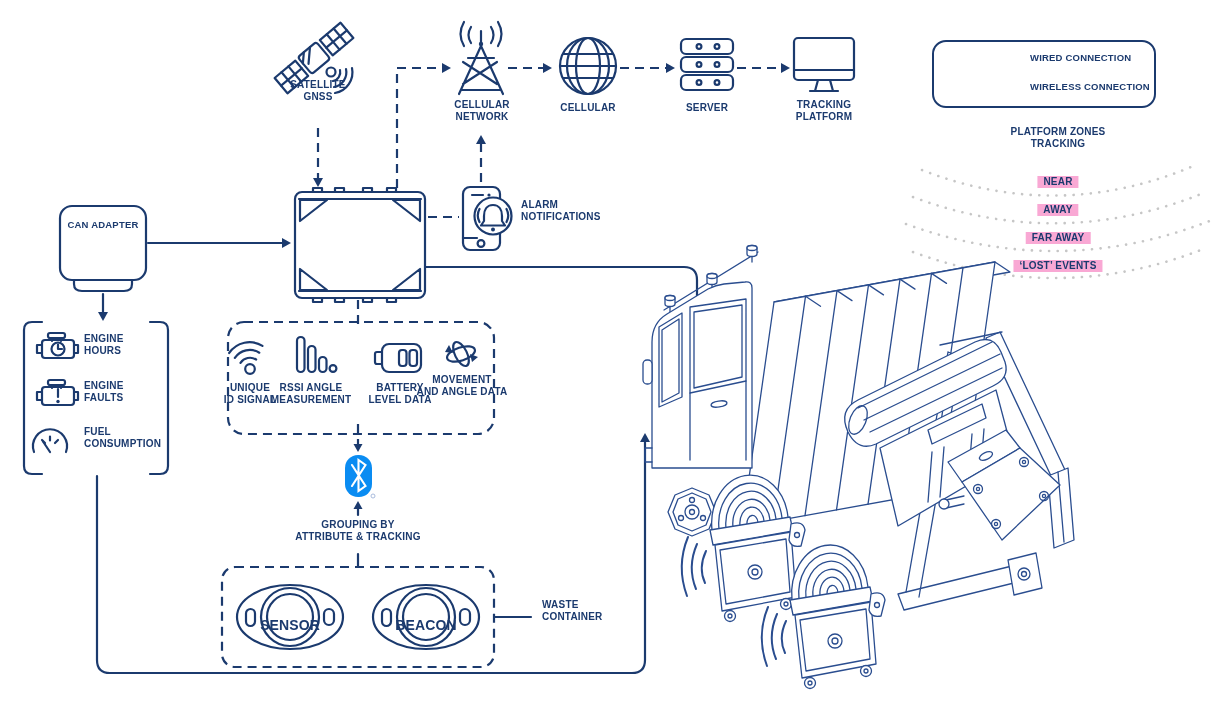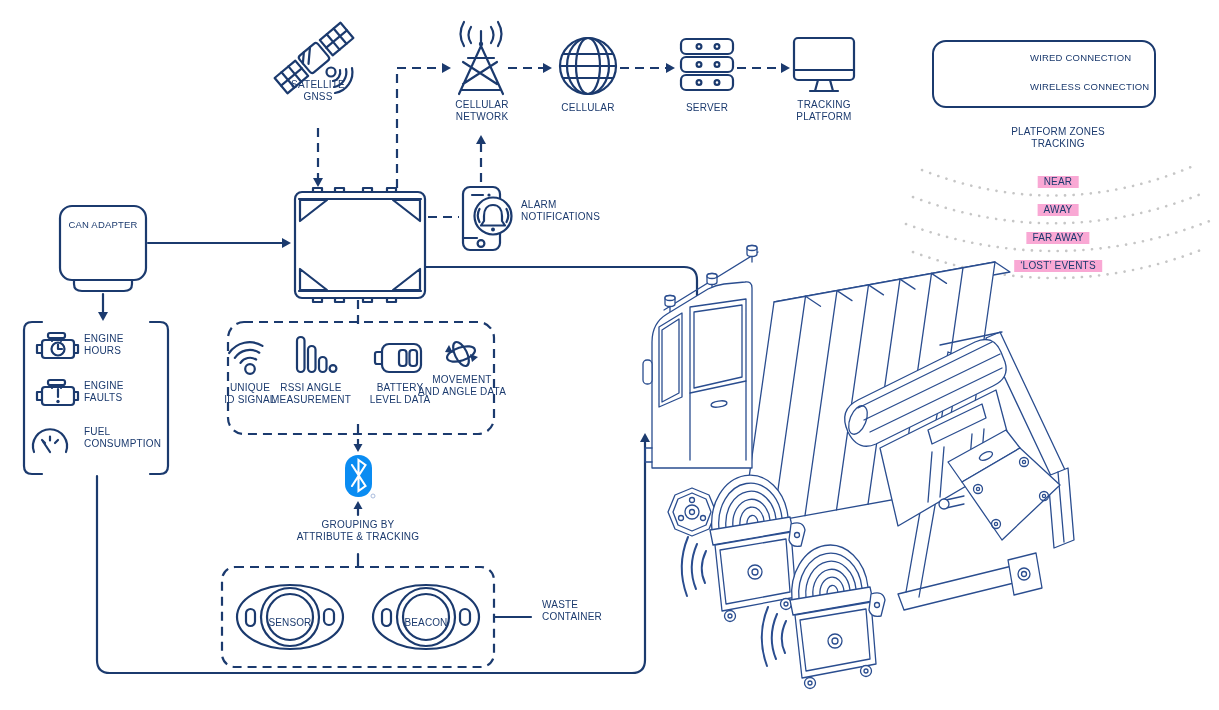--- a/index.html
+++ b/index.html
@@ -11,25 +11,25 @@
   .lnd{stroke:#1b3a6e;stroke-width:2.2;fill:none;stroke-linecap:butt;stroke-linejoin:round;stroke-dasharray:9 6}
   .ah{fill:#1b3a6e;stroke:none}
   .ic{stroke:#1b3a6e;stroke-width:2.2;fill:none;stroke-linecap:round;stroke-linejoin:round}
   .icw{stroke:#1b3a6e;stroke-width:2.2;fill:#fff;stroke-linecap:round;stroke-linejoin:round}
   .icf{fill:#1b3a6e;stroke:none}
   .tk{stroke:#2a4d8f;stroke-width:1.3;fill:none;stroke-linecap:round;stroke-linejoin:round}
   .tkw{stroke:#2a4d8f;stroke-width:1.3;fill:#fff;stroke-linecap:round;stroke-linejoin:round}
   .wv{stroke:#2a4d8f;stroke-width:2;fill:none;stroke-linecap:round}
   .dots{stroke:#c6c6c6;stroke-width:2.6;fill:none;stroke-dasharray:0.1 8.5;stroke-linecap:round}
   
-  .lbl{position:absolute;font-weight:400;font-size:10px;line-height:1.16;color:#1b3a6e;
+  .lbl{position:absolute;font-weight:700;font-size:10px;line-height:1.16;color:#1b3a6e;
        letter-spacing:.2px;white-space:pre-line;text-align:center;transform:translateX(-50%)}
   .lbl.left{transform:none;text-align:left}
   .lbl.bg{background:#f9a8d4;padding:0 6px}
-  .lbl.sm{font-size:10px;letter-spacing:.1px}
+  .lbl.sm{font-size:14px;letter-spacing:.1px}
   .lbl.md{font-size:9.5px}
   
   #legend-box{position:absolute;left:932px;top:40px;width:220px;height:64px;
       border:2.5px solid #1b3a6e;border-radius:14px;background:#fff}
 </style>
 </head>
 <body>
 
 <div id="canvas">
 

